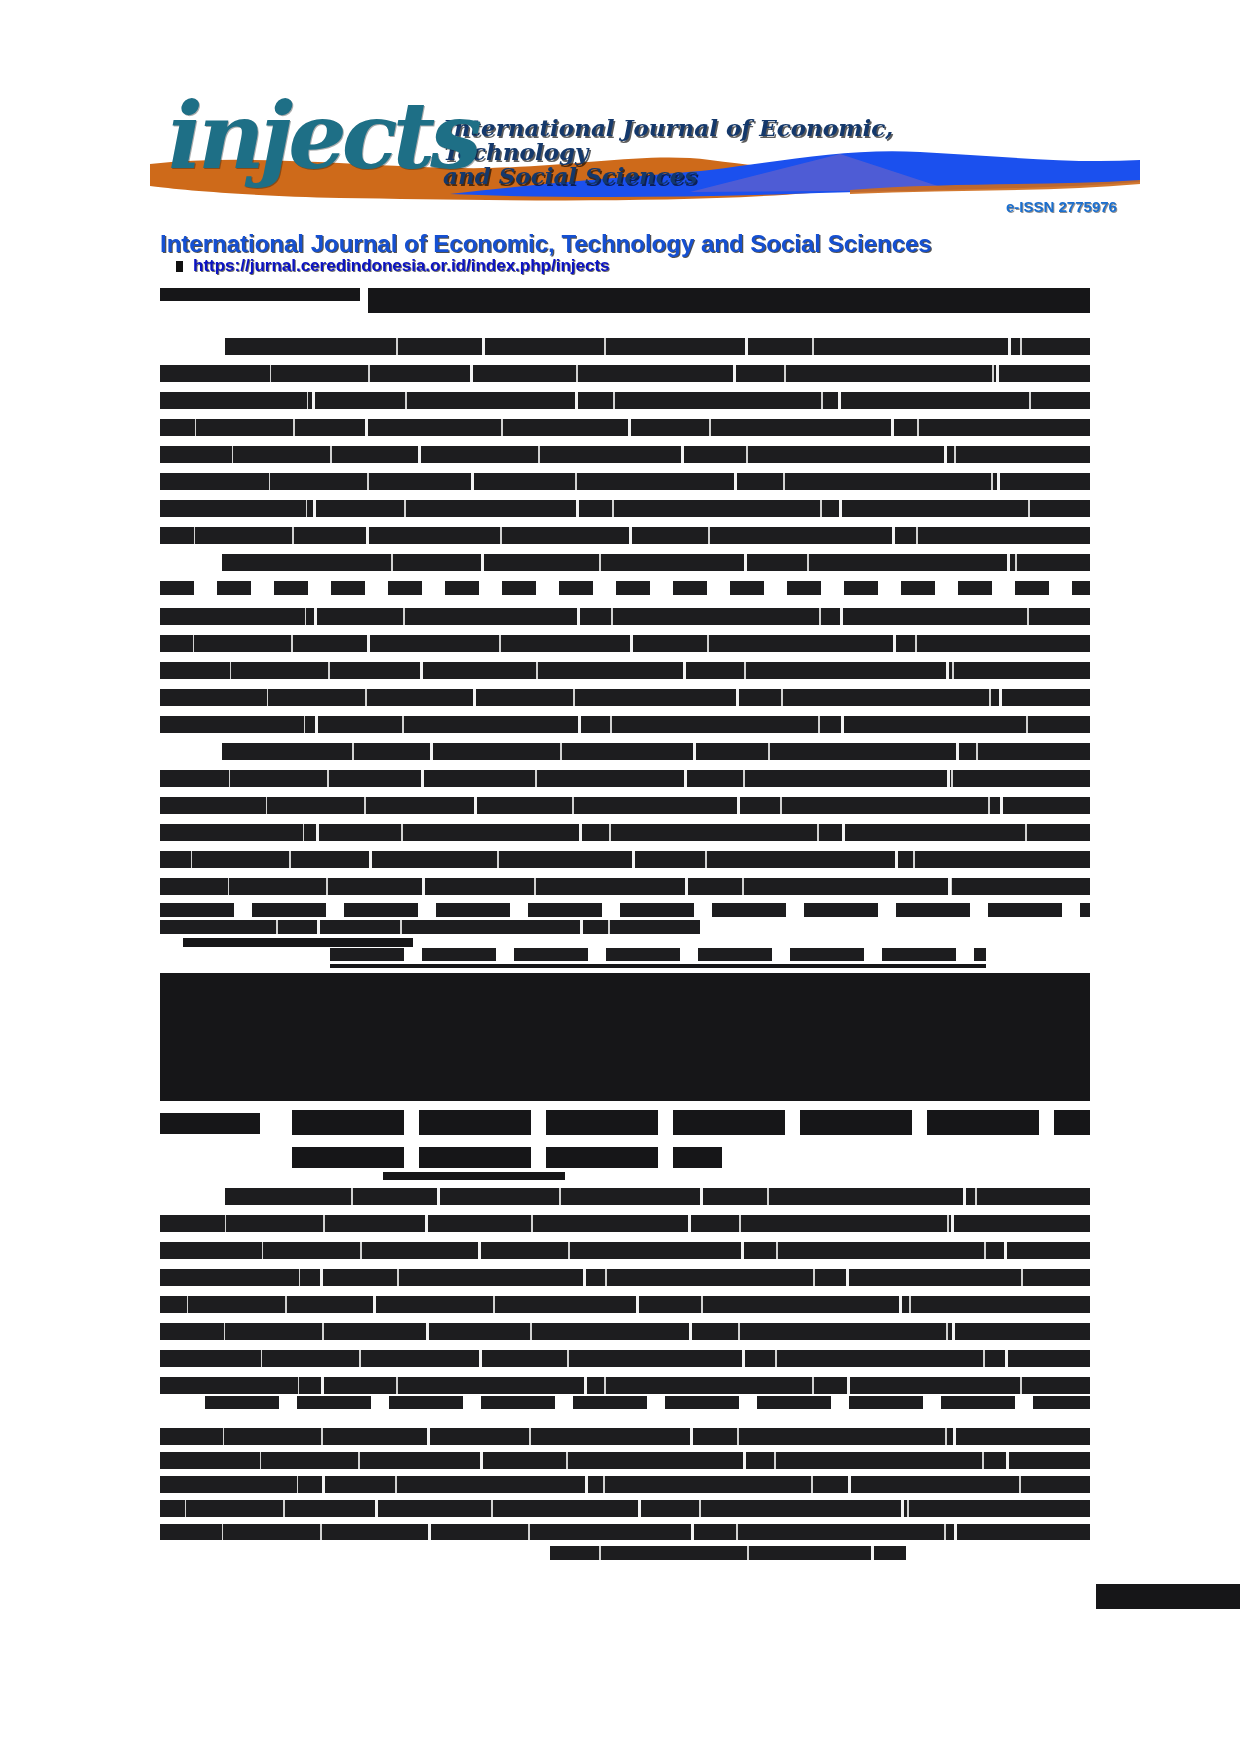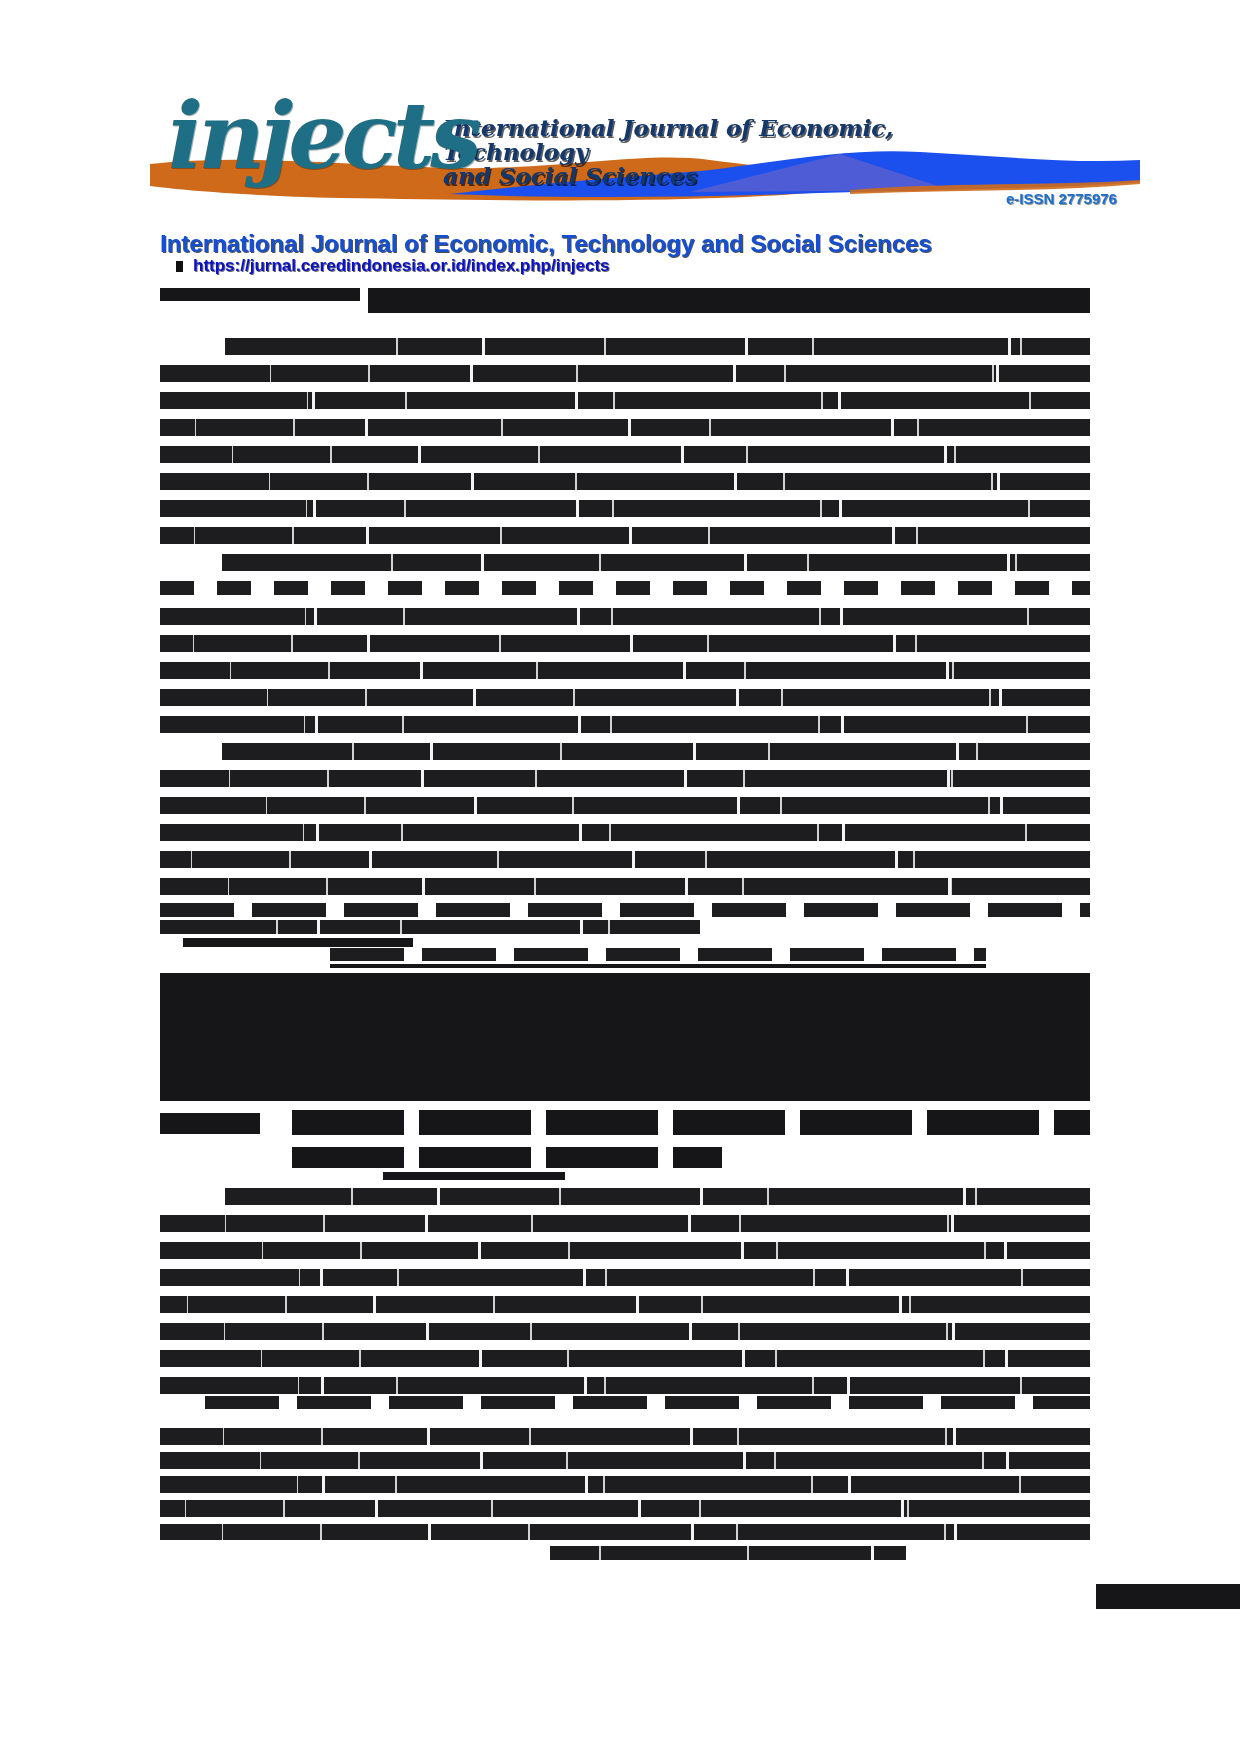--- a/index.html
+++ b/index.html
@@ -26,21 +26,21 @@
   .tagline{
     position:absolute;left:443px;top:116px;width:600px;
     font-family:"DejaVu Serif",serif;
     font-style:italic;font-weight:700;
     font-size:23px;line-height:24px;
     color:var(--tagline-navy,#14386b);
     text-shadow:1.5px 1.5px 0 rgba(5,5,5,.65);
     z-index:2;
   }
   .issn{
-    position:absolute;left:1006px;top:190px;
+    position:absolute;left:1006px;top:198px;
     font-size:15px;font-weight:700;
     color:var(--issn-blue,#1a6fd0);
     text-shadow:1px 1px 0 rgba(5,5,5,.45);
     z-index:3;
   }
   .journal-title-line{
     position:absolute;left:160px;top:230px;
     font-size:24px;font-weight:700;
     color:var(--title-blue,#1550d2);
     text-shadow:1.2px 1.2px 0 rgba(5,5,5,.7);

